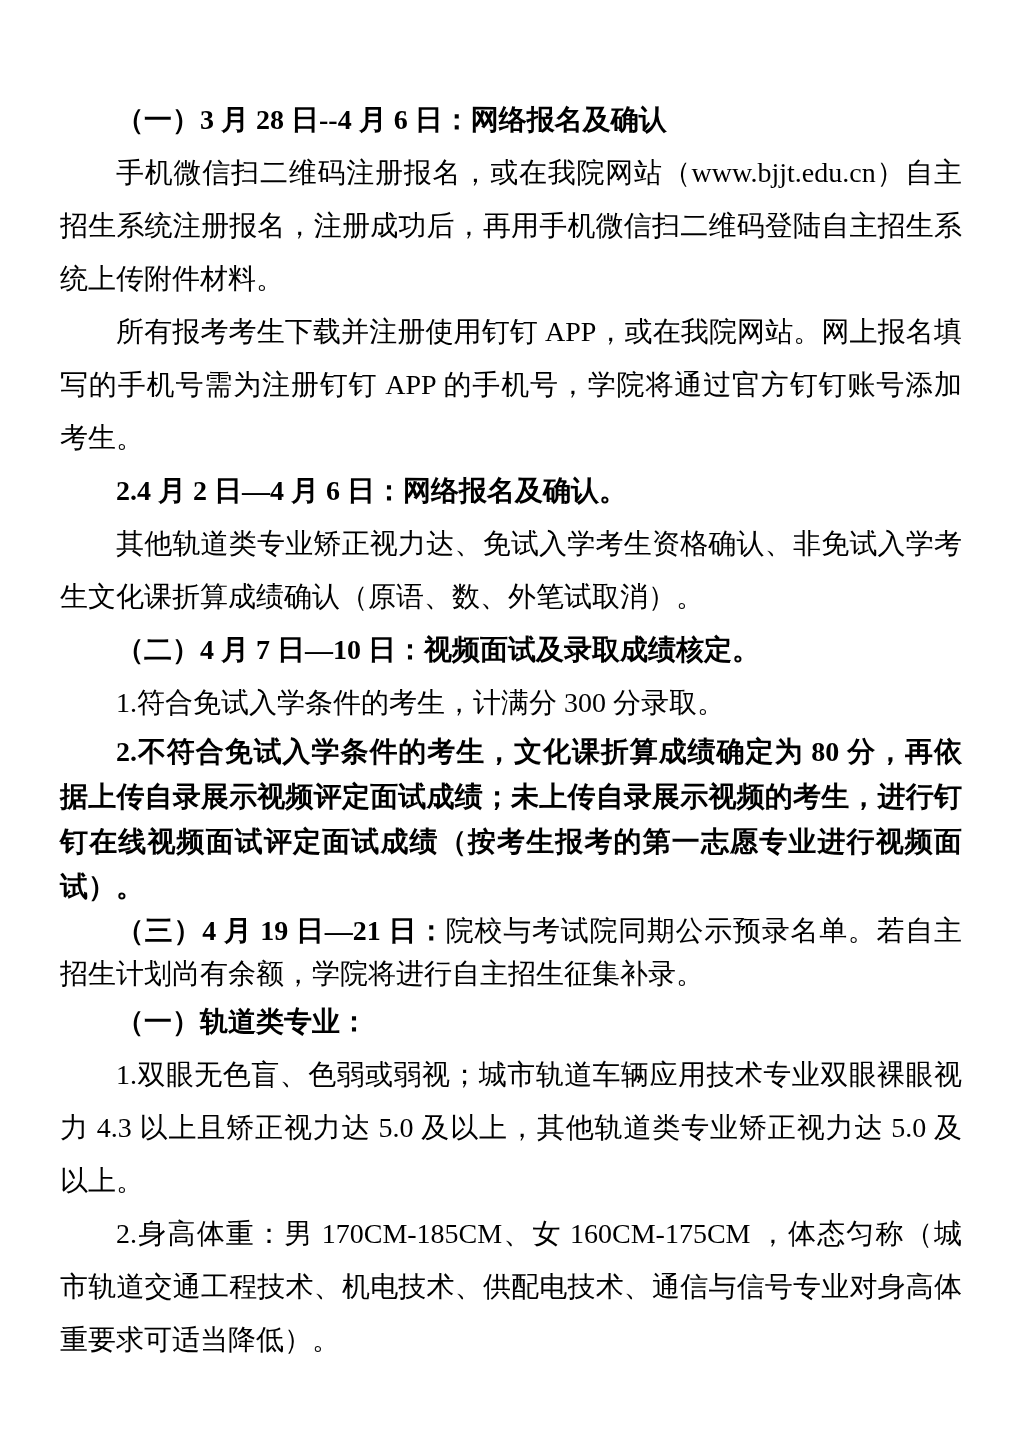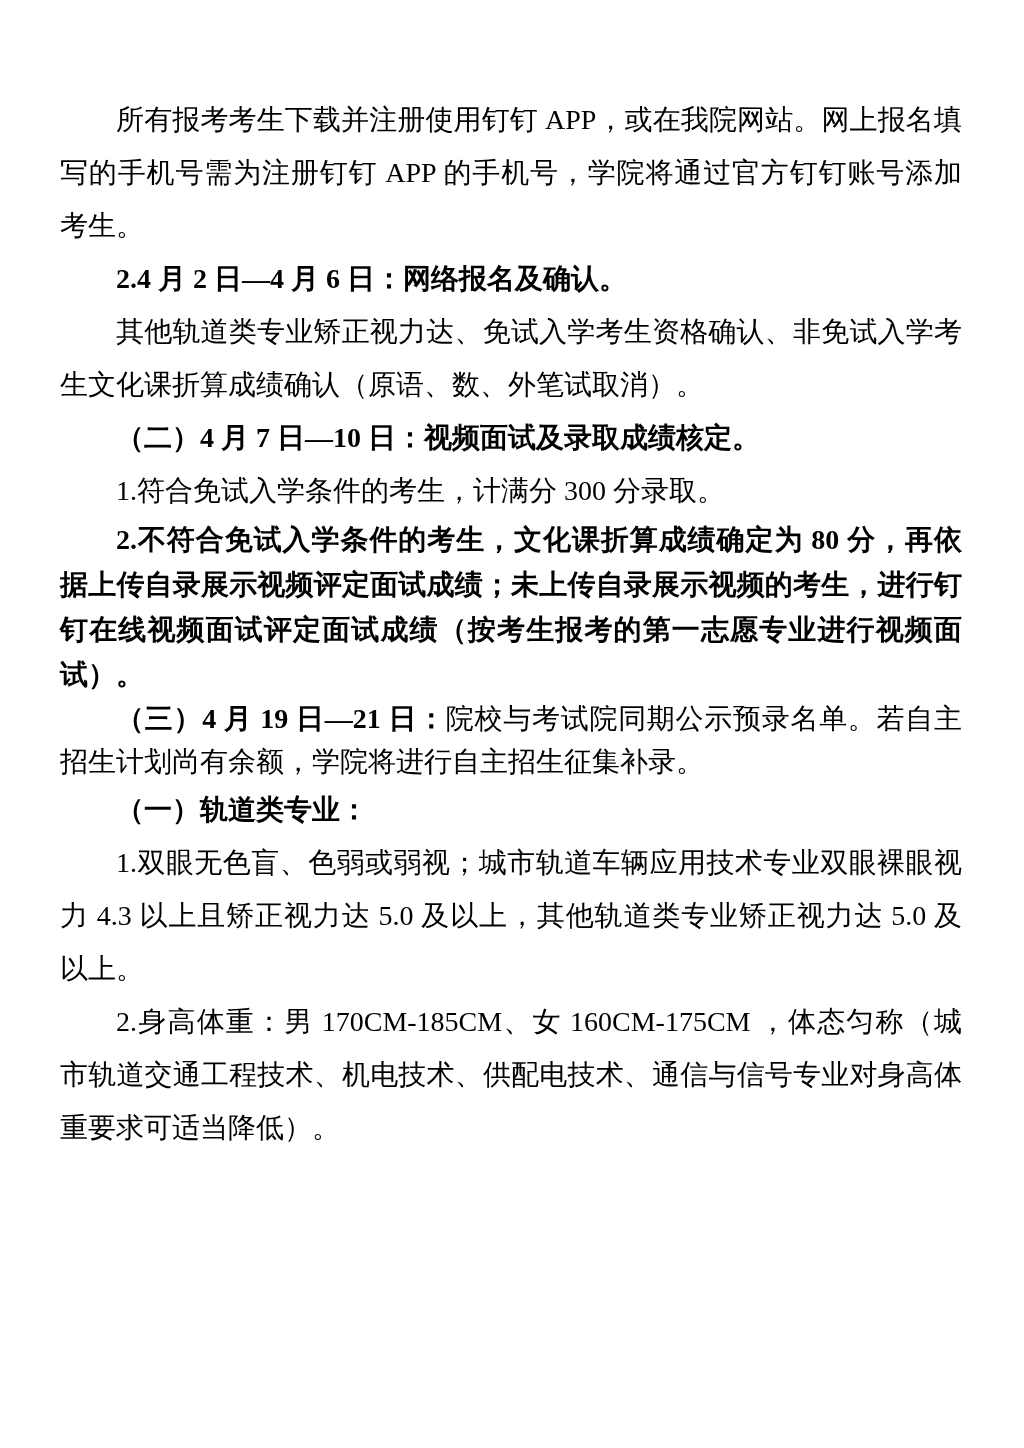--- a/index.html
+++ b/index.html
@@ -39,22 +39,24 @@
   .lh43 { line-height: 43px; }
   .mt8  { margin-top: 8px; }
   .mt10 { margin-top: 10px; font-weight: bold; }
   .mtm12 { margin-top: -12px; }
 </style>
 </head>
 <body>
 
 <div class="doc-page">
 
+  <p class="h">（一）3 月 28 日--4 月 6 日：网络报名及确认</p>
 
 
+  <p>手机微信扫二维码注册报名，或在我院网站（www.bjjt.edu.cn）自主招生系统注册报名，注册成功后，再用手机微信扫二维码登陆自主招生系统上传附件材料。</p>
 
   <p>所有报考考生下载并注册使用钉钉 APP，或在我院网站。网上报名填写的手机号需为注册钉钉 APP 的手机号，学院将通过官方钉钉账号添加考生。</p>
 
   <p class="h">2.4 月 2 日—4 月 6 日：网络报名及确认。</p>
 
   <p class="mt8">其他轨道类专业矫正视力达、免试入学考生资格确认、非免试入学考生文化课折算成绩确认（原语、数、外笔试取消）。</p>
 
   <p class="h">（二）4 月 7 日—10 日：视频面试及录取成绩核定。</p>
 
   <p>1.符合免试入学条件的考生，计满分 300 分录取。</p>

